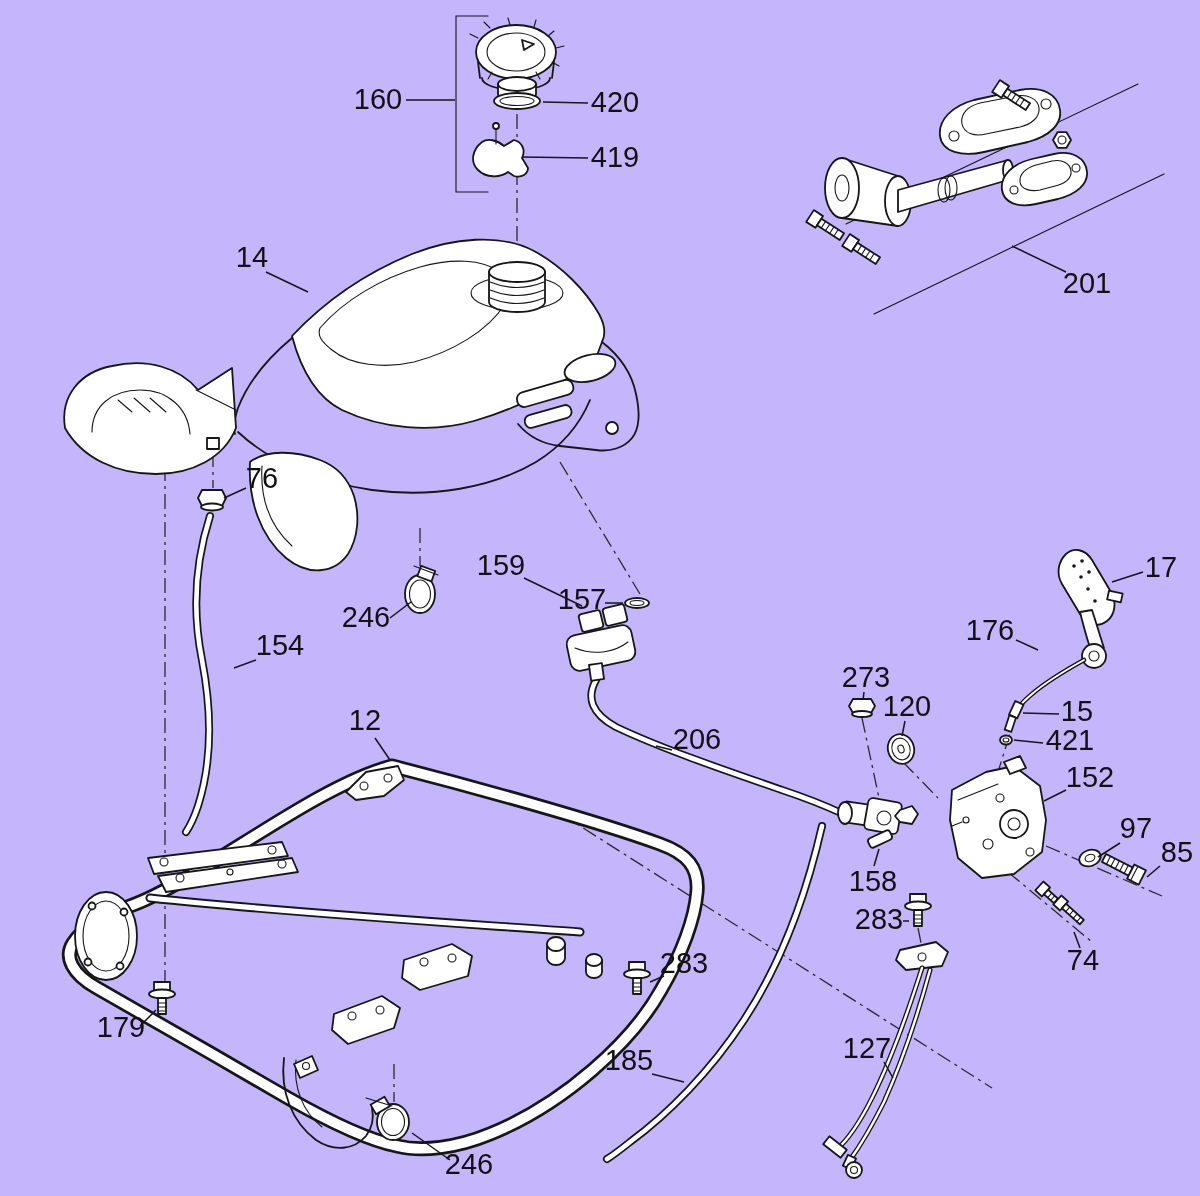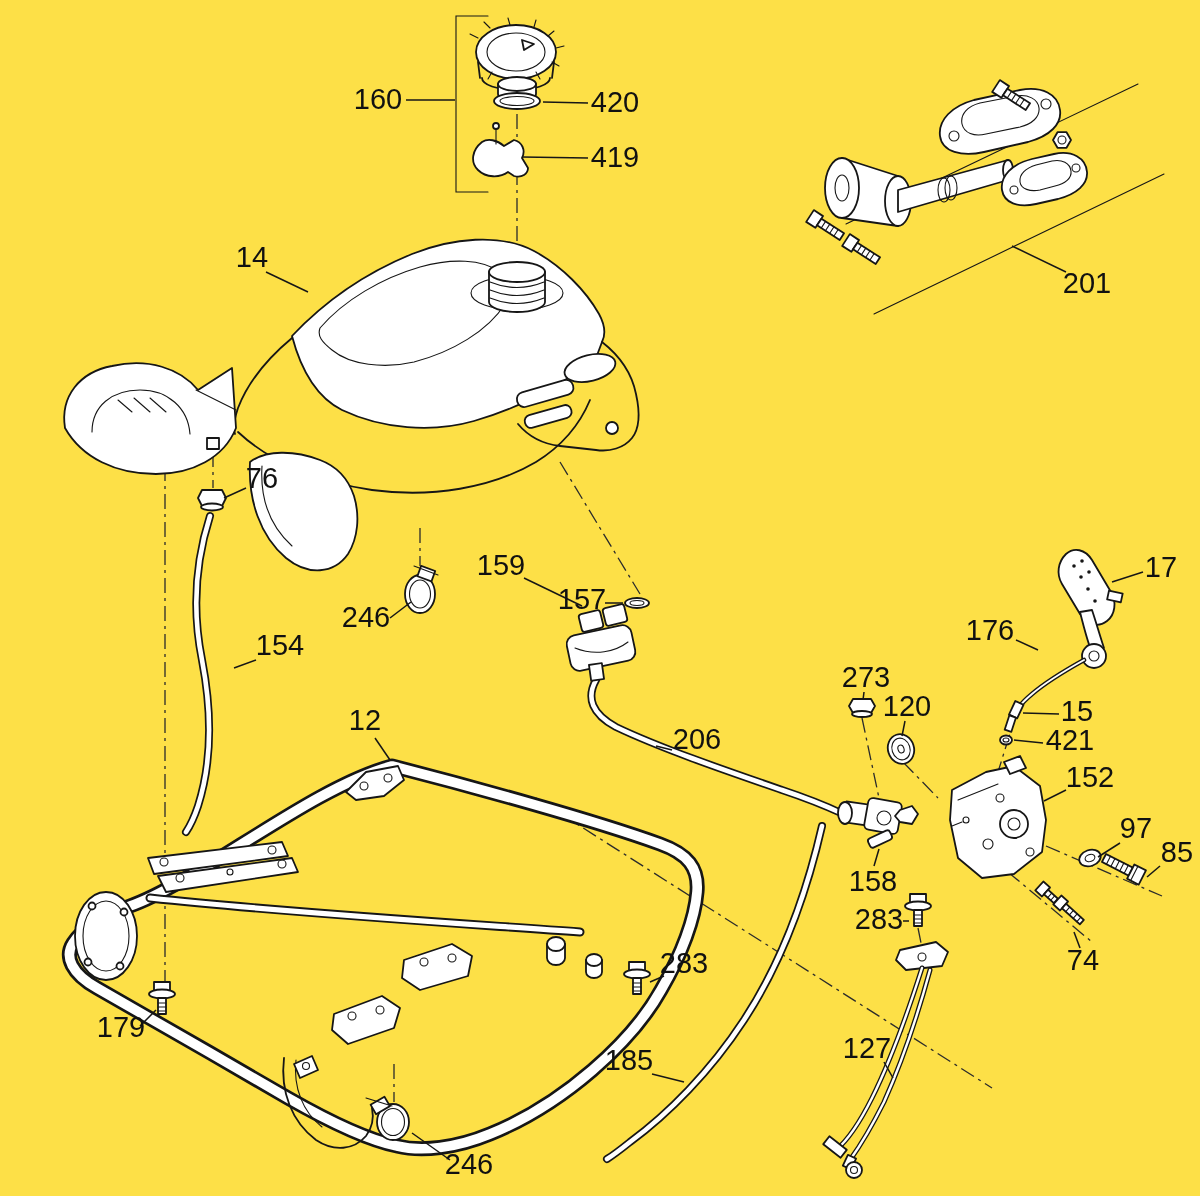--- a/index.html
+++ b/index.html
@@ -1,16 +1,16 @@
 <!DOCTYPE html>
 <html><head>
 <meta charset="utf-8">
 <style>
   html,body{margin:0;padding:0;background:#ffffff;}
-  .stage{position:relative;width:1200px;height:1196px;background:#fde047;overflow:hidden;}
+  .stage{position:relative;width:1200px;height:1196px;background:#c4b5fd;overflow:hidden;}
   svg{display:block;}
   .p  {fill:#ffffff;stroke:#161616;stroke-width:1.8;stroke-linejoin:round;stroke-linecap:round;}
   .l  {fill:none;stroke:#161616;stroke-width:1.8;stroke-linecap:round;stroke-linejoin:round;}
   .t1 {fill:none;stroke:#161616;stroke-width:1.1;stroke-linecap:round;}
   .cl {fill:none;stroke:#2b2b2b;stroke-width:1.3;stroke-dasharray:15 5 3 5;}
   .ld {stroke:#161616;stroke-width:1.5;}
   .to {fill:none;stroke:#161616;stroke-width:8;stroke-linecap:round;}
   .ti {fill:none;stroke:#ffffff;stroke-width:4.6;stroke-linecap:round;}
   .fo {fill:none;stroke:#161616;stroke-width:15;stroke-linecap:round;stroke-linejoin:round;}
   .fi {fill:none;stroke:#ffffff;stroke-width:9.6;stroke-linecap:round;stroke-linejoin:round;}

